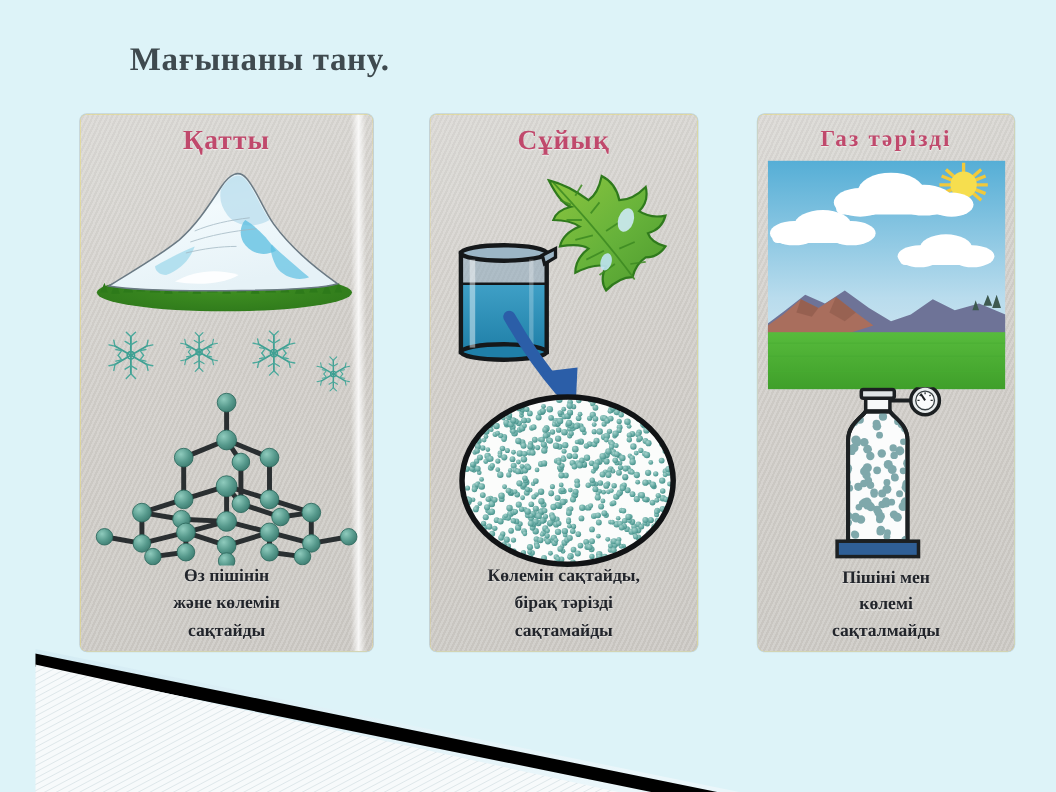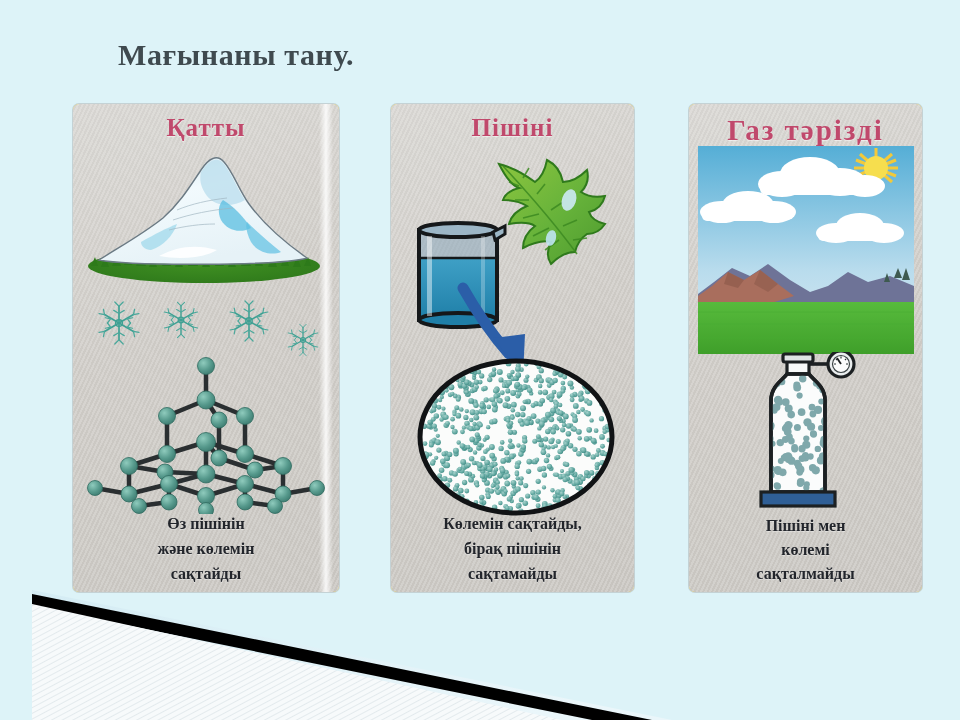--- a/index.html
+++ b/index.html
@@ -62,21 +62,21 @@
     position: absolute;
     left: 0; right: 0; top: 10px;
     text-align: center;
     font-family: "Liberation Serif", serif;
     font-weight: bold;
     font-size: 25px;
     color: #c0496c;
     letter-spacing: 1px;
     text-shadow: 0 1px 1px rgba(255,255,255,0.6);
   }
-  #panel-gas .panel-title { font-size: 29px; letter-spacing: 2px; text-align: center; }
+  #panel-gas .panel-title { font-size: 21px; letter-spacing: 2px; text-align: center; }
 
   .panel-caption {
     position: absolute;
     left: 4px; right: 4px;
     bottom: 6px;
     text-align: center;
     font-family: "Liberation Serif", serif;
     font-weight: bold;
     font-size: 16px;
     line-height: 25px;
@@ -240,21 +240,21 @@
       </g>
     </svg>
 
     <div class="panel-caption">Өз пішінін
 және көлемін
 сақтайды</div>
   </div>
 
   <div class="panel" id="panel-liquid">
     <div class="paper"></div>
-    <div class="panel-title">Пішіні</div>
+    <div class="panel-title">Сұйық</div>
 
     <svg class="art" style="left:92px; top:48px;" width="130" height="120" viewBox="0 0 130 120">
       <defs>
         <linearGradient id="leafG" x1="0" y1="0" x2="1" y2="1">
           <stop offset="0%" stop-color="#8dc63f"></stop>
           <stop offset="55%" stop-color="#66b23a"></stop>
           <stop offset="100%" stop-color="#4e9b2e"></stop>
         </linearGradient>
       </defs>
       <path d="M16 12 C24 28 30 34 36 36 C28 38 22 42 20 48 C30 48 38 50 44 54
@@ -1207,21 +1207,21 @@
           <circle cx="31.8" cy="124.8" r="2.78"></circle>
           <circle cx="79.2" cy="165.3" r="2.31"></circle>
           <circle cx="54.2" cy="156.5" r="2.97"></circle>
           <circle cx="140.2" cy="77.8" r="2.76"></circle>
           <circle cx="174.7" cy="37.3" r="2.87"></circle>
         </g>
       <ellipse cx="103" cy="83" rx="96" ry="76" fill="none" stroke="#111315" stroke-width="5"></ellipse>
     </svg>
 
     <div class="panel-caption">Көлемін сақтайды,
-бірақ пішінін
+бірақ тәрізді
 сақтамайды</div>
   </div>
 
   <div class="panel" id="panel-gas">
     <div class="paper"></div>
     <div class="panel-title">Газ тәрізді</div>
 
     <svg class="art" style="left:9px; top:42px;" width="216" height="208" viewBox="0 0 216 208">
       <defs>
         <linearGradient id="skyG" x1="0" y1="0" x2="0" y2="1">

